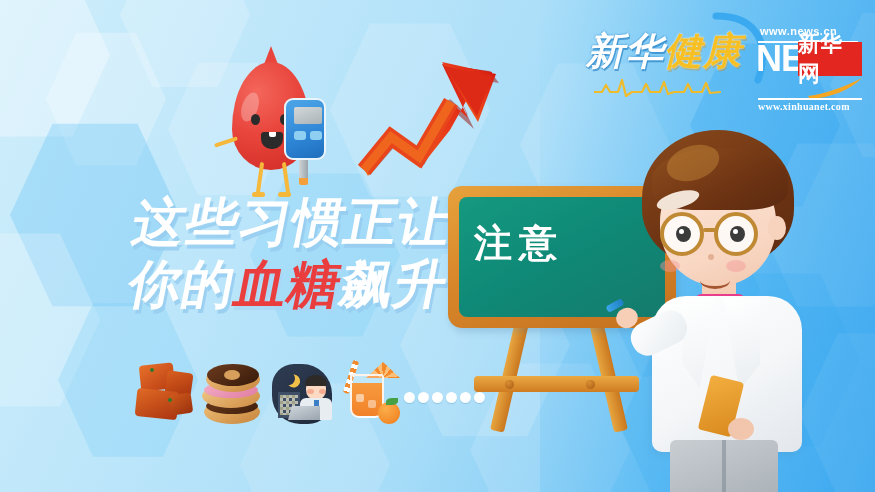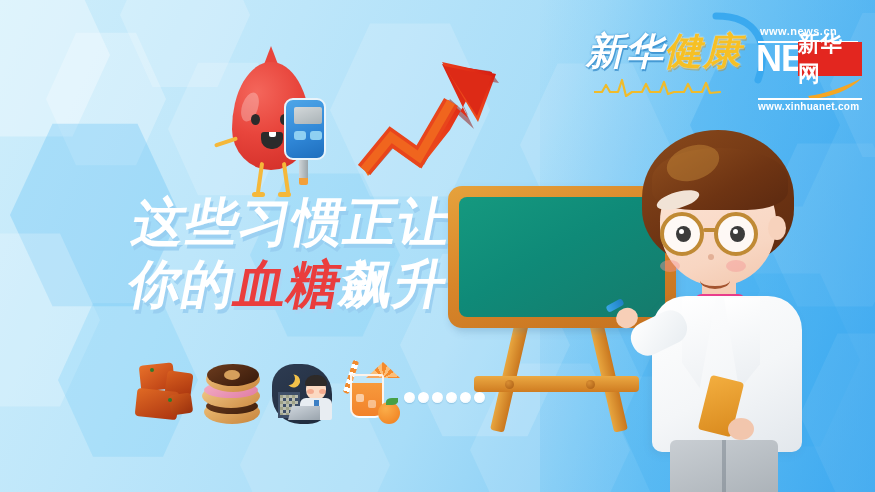--- a/index.html
+++ b/index.html
@@ -257,21 +257,21 @@
     letter-spacing:-1px;line-height:.92;
   }
   #xh-red-box{
     position:absolute;left:44px;top:20px;width:64px;height:34px;background:#e3261f;
     display:flex;align-items:center;justify-content:center;
   }
   #xh-red-box-text{font-size:22px;font-weight:bold;color:#ffffff;letter-spacing:0px;}
   #xh-swoosh{position:absolute;left:52px;top:56px;}
   #xh-url-bottom-rule{position:absolute;left:4px;top:76px;width:104px;height:2px;background:#ffffff;}
   #xh-url-bottom{
-    position:absolute;left:4px;top:79px;font-size:10px;font-weight:bold;color:#ffffff;letter-spacing:.3px;
+    position:absolute;left:4px;top:79px;font-size:10px;font-weight:bold;color:#ffffff;letter-spacing:.3px;font-family:Liberation Serif, serif;
   }
 
   
   #habit-icons{position:absolute;left:132px;top:356px;width:270px;height:76px;}
   .habit-icon{position:absolute;top:0;width:66px;height:74px;}
 
   
   .pork-cube{position:absolute;border-radius:4px;}
   
   .donut{position:absolute;border-radius:50%;}
@@ -442,20 +442,21 @@
   </div>
 
   <div id="blackboard-group">
     <div class="easel-leg" id="easel-leg-left"></div>
     <div class="easel-leg" id="easel-leg-right"></div>
     <div id="easel-crossbar"></div>
     <div class="bolt" id="bolt-left"></div>
     <div class="bolt" id="bolt-right"></div>
     <div id="board-frame">
       <div id="board-face"></div>
+      <div id="board-text">注意</div>
     </div>
   </div>
 
   <div id="doctor-group">
     <div id="doc-hair-back"></div>
     <div id="doc-face"></div>
     <div id="doc-ear-right"></div>
     <div id="doc-fringe"></div>
     <div id="doc-hair-shine"></div>
     <div id="doc-fringe-swoosh"></div>

